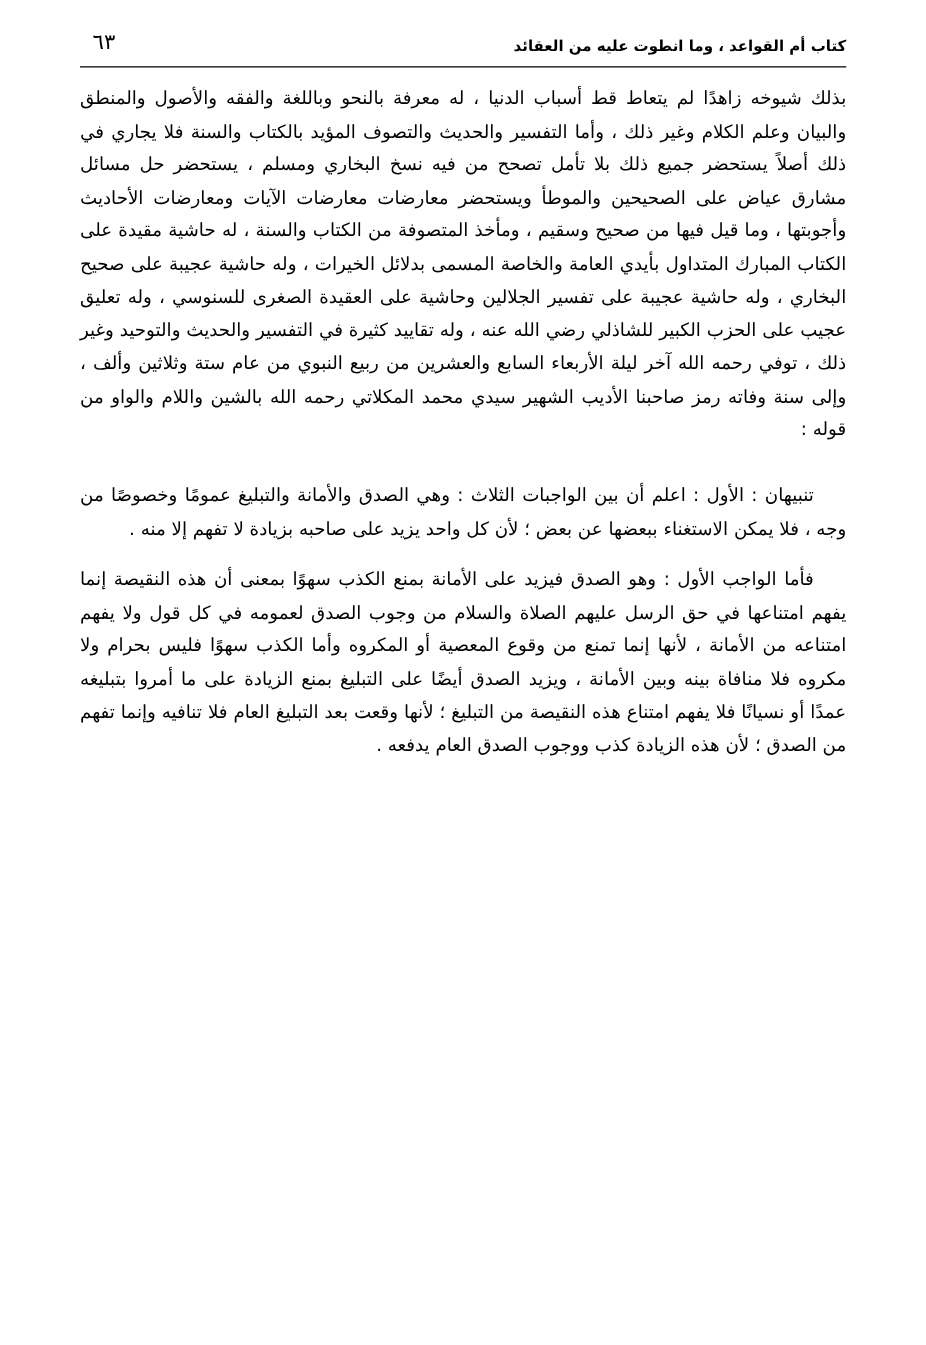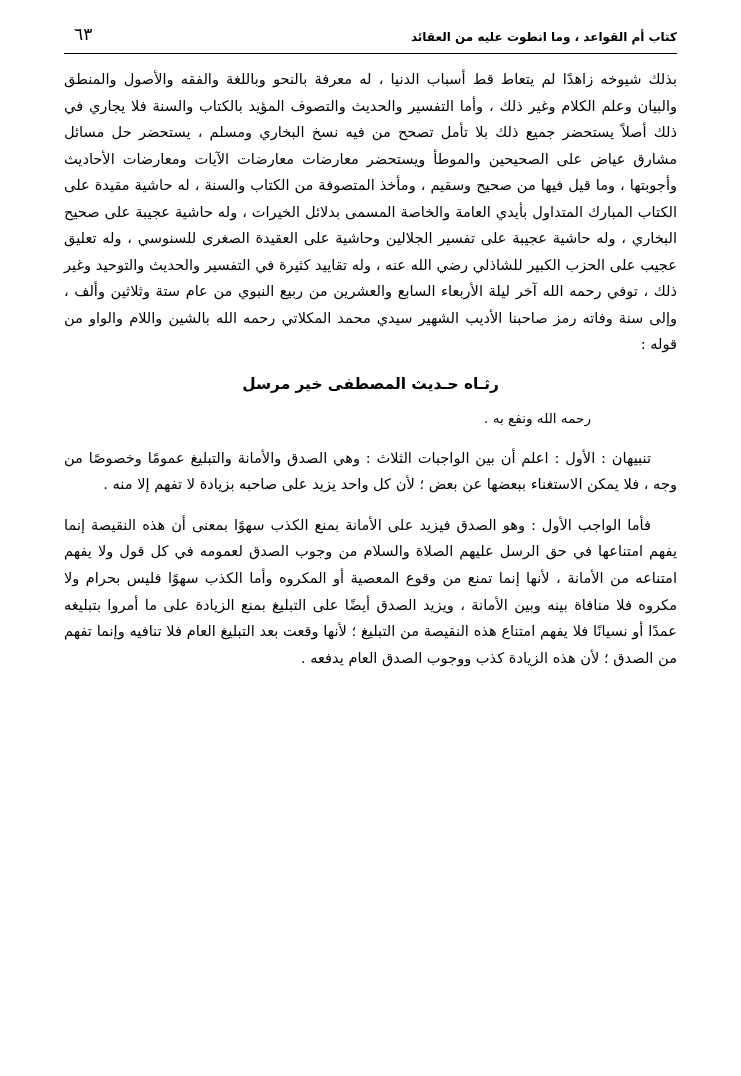--- a/index.html
+++ b/index.html
@@ -98,24 +98,22 @@
     <div class="header-title">كتاب أم القواعد ، وما انطوت عليه من العقائد</div>
     <div class="page-number">٦٣</div>
   </div>
   <hr class="rule">
 
   <div class="body">
 
     <p class="para">بذلك شيوخه زاهدًا لم يتعاط قط أسباب الدنيا ، له معرفة بالنحو وباللغة والفقه والأصول والمنطق والبيان وعلم الكلام وغير ذلك ، وأما التفسير والحديث والتصوف المؤيد بالكتاب والسنة فلا يجاري في ذلك أصلاً يستحضر جميع ذلك بلا تأمل تصحح من فيه نسخ البخاري ومسلم ، يستحضر حل مسائل مشارق عياض على الصحيحين والموطأ ويستحضر معارضات معارضات الآيات ومعارضات الأحاديث وأجوبتها ، وما قيل فيها من صحيح وسقيم ، ومأخذ المتصوفة من الكتاب والسنة ، له حاشية مقيدة على الكتاب المبارك المتداول بأيدي العامة والخاصة المسمى بدلائل الخيرات ، وله حاشية عجيبة على صحيح البخاري ، وله حاشية عجيبة على تفسير الجلالين وحاشية على العقيدة الصغرى للسنوسي ، وله تعليق عجيب على الحزب الكبير للشاذلي رضي الله عنه ، وله تقاييد كثيرة في التفسير والحديث والتوحيد وغير ذلك ، توفي رحمه الله آخر ليلة الأربعاء السابع والعشرين من ربيع النبوي من عام ستة وثلاثين وألف ، وإلى سنة وفاته رمز صاحبنا الأديب الشهير سيدي محمد المكلاتي رحمه الله بالشين واللام والواو من قوله :</p>
 
     <div class="verse">
-      <span class="hemistich">رثـاه حـديث المصطفى خير مرسل</span>
     </div>
 
-    <div class="small-line">رحمه الله ونفع به .</div>
 
     <p class="para indent spaced-top">تنبيهان : الأول : اعلم أن بين الواجبات الثلاث : وهي الصدق والأمانة والتبليغ عمومًا وخصوصًا من وجه ، فلا يمكن الاستغناء ببعضها عن بعض ؛ لأن كل واحد يزيد على صاحبه بزيادة لا تفهم إلا منه .</p>
 
     <p class="para indent spaced-top">فأما الواجب الأول : وهو الصدق فيزيد على الأمانة بمنع الكذب سهوًا بمعنى أن هذه النقيصة إنما يفهم امتناعها في حق الرسل عليهم الصلاة والسلام من وجوب الصدق لعمومه في كل قول ولا يفهم امتناعه من الأمانة ، لأنها إنما تمنع من وقوع المعصية أو المكروه وأما الكذب سهوًا فليس بحرام ولا مكروه فلا منافاة بينه وبين الأمانة ، ويزيد الصدق أيضًا على التبليغ بمنع الزيادة على ما أمروا بتبليغه عمدًا أو نسيانًا فلا يفهم امتناع هذه النقيصة من التبليغ ؛ لأنها وقعت بعد التبليغ العام فلا تنافيه وإنما تفهم من الصدق ؛ لأن هذه الزيادة كذب ووجوب الصدق العام يدفعه .</p>
 
 
   </div>
 </div>
 
 </body></html>

